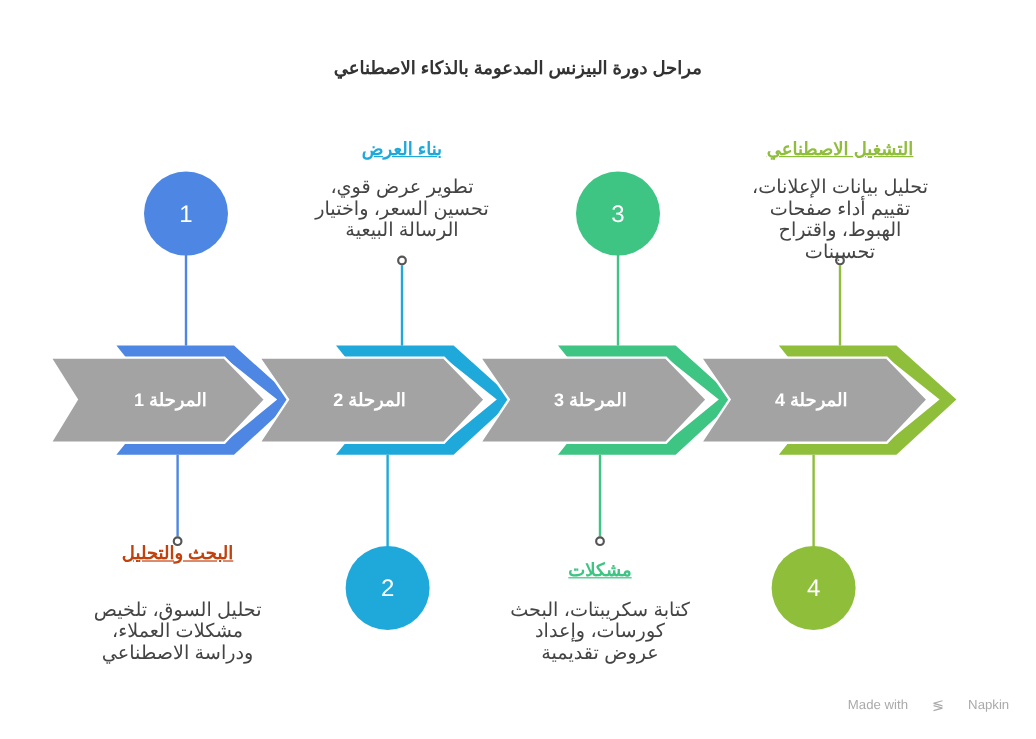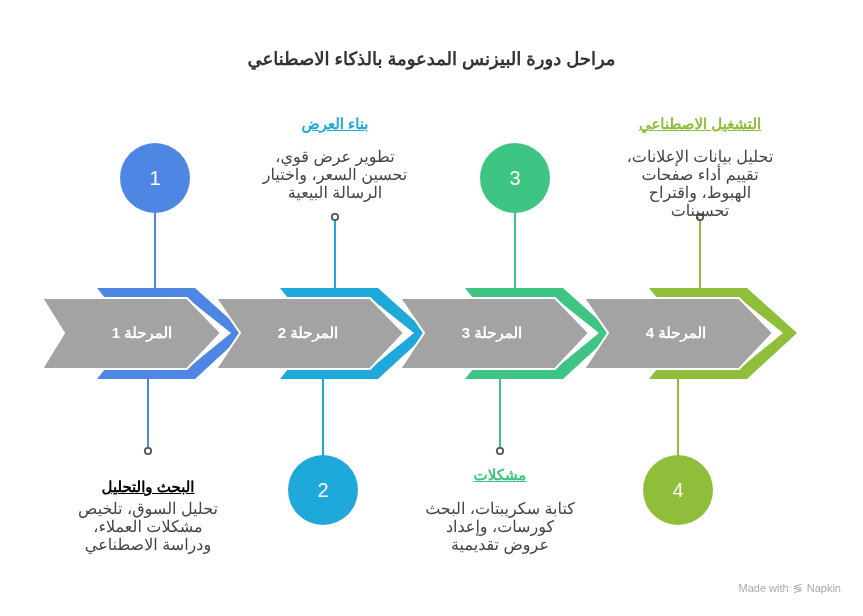--- a/index.html
+++ b/index.html
@@ -1,21 +1,21 @@
 <!DOCTYPE html>
 <html><head>
 <meta charset="utf-8">
 <style>
   html, body { margin: 0; padding: 0; background: #ffffff; }
   body { width: 863px; height: 616px; position: relative; overflow: hidden; font-family: "DejaVu Sans", "Liberation Sans", sans-serif; }
   #canvas { position: absolute; left: 0; top: 0; width: 863px; height: 616px; }
-  .title { position: absolute; left: 0; width: 863px; top: 48px; text-align: center; font-family: "Liberation Sans", sans-serif; font-weight: bold; font-size: 18px; color: #333333; direction: rtl; }
+  .title { position: absolute; left: 0; width: 863px; top: 48px; text-align: center; font-family: "Liberation Sans", sans-serif; font-weight: bold; font-size: 15px; color: #333333; direction: rtl; }
   .stage-head { position: absolute; width: 170px; text-align: center; font-family: "Liberation Sans", sans-serif; font-weight: bold; font-size: 15px; direction: rtl; text-decoration: underline; }
   .stage-desc { position: absolute; width: 150px; text-align: center; font-family: "Liberation Sans", sans-serif; font-size: 16px; line-height: 18px; color: #444444; direction: rtl; }
-  .footer { position: absolute; right: 22px; top: 581px; font-family: "Liberation Sans", sans-serif; font-size: 11px; color: #aaaaaa; display: flex; align-items: center; gap: 4px; }
+  .footer { position: absolute; right: 22px; top: 581px; font-family: "Liberation Sans", sans-serif; font-size: 11px; color: #aaaaaa; display: flex; align-items: center; gap: 20px; }
   .footer .glyph { font-size: 12px; color: #aaaaaa; }
 </style>
 </head>
 <body>
 
 <svg id="canvas" width="863" height="616" viewBox="0 0 863 616" xmlns="http://www.w3.org/2000/svg">
   <g id="bands">
       <polygon points="97,288 195,288 245,333 195,379 97,379 105,369 187,369 231,333 187,298 105,298" fill="#4E87E3"></polygon>
       <polygon points="280,288 378,288 428,333 378,379 280,379 288,369 370,369 414,333 370,298 288,298" fill="#1FA9DB"></polygon>
       <polygon points="465,288 563,288 613,333 563,379 465,379 473,369 555,369 599,333 555,298 473,298" fill="#3EC483"></polygon>
@@ -55,21 +55,21 @@
       <text x="142" y="338" text-anchor="middle" font-family="Liberation Sans, sans-serif" font-weight="bold" font-size="15" fill="#ffffff" direction="rtl">المرحلة 1</text>
       <text x="308" y="338" text-anchor="middle" font-family="Liberation Sans, sans-serif" font-weight="bold" font-size="15" fill="#ffffff" direction="rtl">المرحلة 2</text>
       <text x="492" y="338" text-anchor="middle" font-family="Liberation Sans, sans-serif" font-weight="bold" font-size="15" fill="#ffffff" direction="rtl">المرحلة 3</text>
       <text x="676" y="338" text-anchor="middle" font-family="Liberation Sans, sans-serif" font-weight="bold" font-size="15" fill="#ffffff" direction="rtl">المرحلة 4</text>
     </g>
 </svg>
 
 <div class="title">مراحل دورة البيزنس المدعومة بالذكاء الاصطناعي</div>
 
 <div id="texts">
-    <div class="stage-head" style="color: #000000; left: 63px; top: 478px;">البحث والتحليل</div>
+    <div class="stage-head" style="color: #c2410c; left: 63px; top: 452px;">البحث والتحليل</div>
     <div class="stage-desc" style="left: 73px; top: 500px;">تحليل السوق، تلخيص مشكلات العملاء، ودراسة الاصطناعي</div>
     <div class="stage-head" style="color: rgb(31, 169, 219); left: 250px; top: 115px;">بناء العرض</div>
     <div class="stage-desc" style="left: 260px; top: 148px;">تطوير عرض قوي، تحسين السعر، واختيار الرسالة البيعية</div>
     <div class="stage-head" style="color: rgb(62, 196, 131); left: 415px; top: 466px;">مشكلات</div>
     <div class="stage-desc" style="left: 425px; top: 500px;">كتابة سكريبتات، البحث كورسات، وإعداد عروض تقديمية</div>
     <div class="stage-head" style="color: rgb(143, 190, 58); left: 615px; top: 115px;">التشغيل الاصطناعي</div>
     <div class="stage-desc" style="left: 625px; top: 148px;">تحليل بيانات الإعلانات، تقييم أداء صفحات الهبوط، واقتراح تحسينات</div>
   </div>
 
 <div class="footer">

